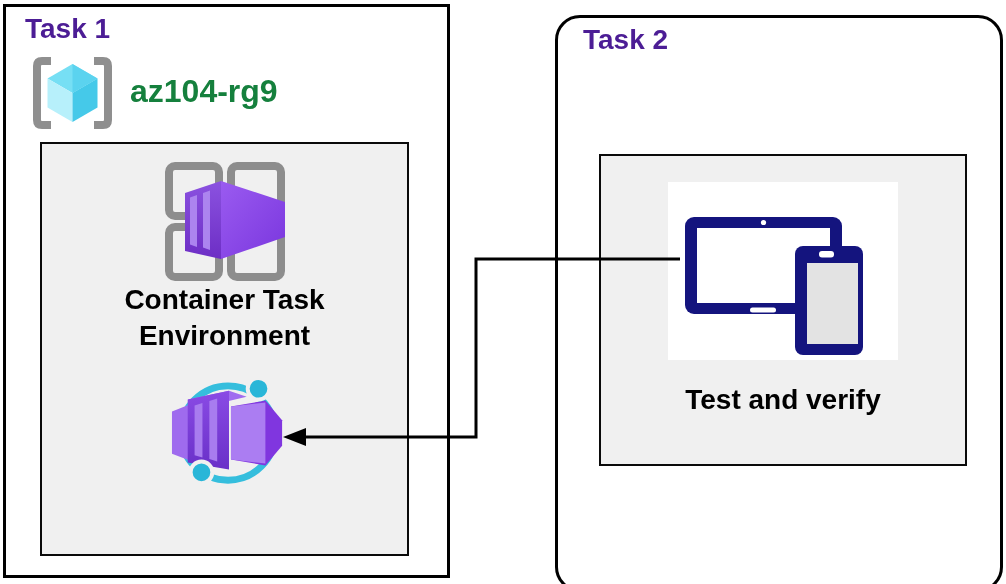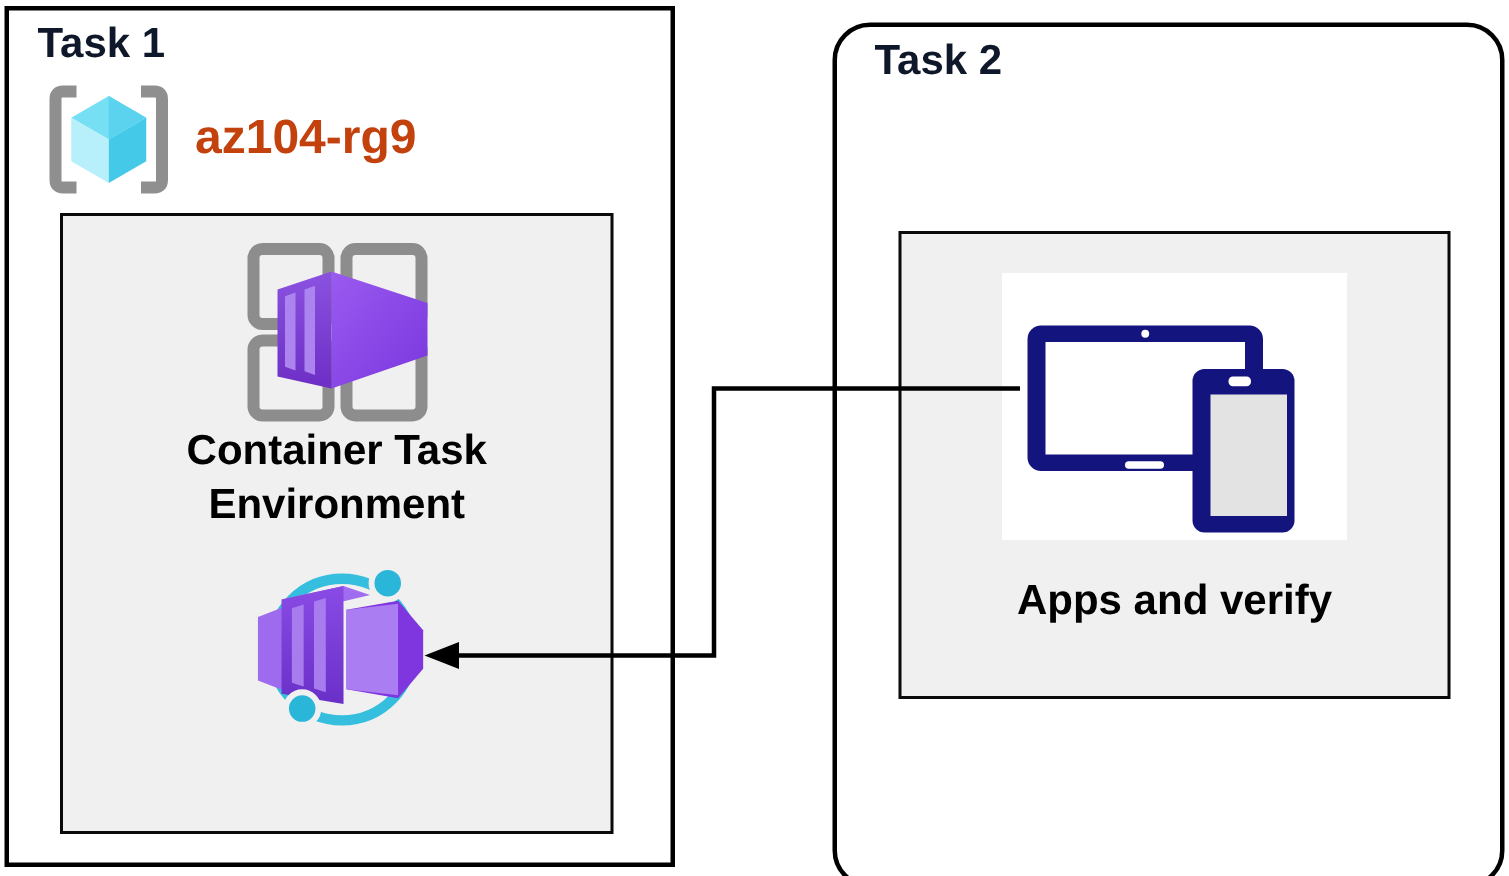--- a/index.html
+++ b/index.html
@@ -7,29 +7,29 @@
     position:relative;width:1006px;height:584px;background:#ffffff;
     font-family:"Liberation Sans", sans-serif;overflow:hidden;
   }
   .task-box{
     position:absolute;background:#ffffff;border:3px solid #000;
     box-sizing:border-box;
   }
   #task1-box{left:3px;top:4px;width:447px;height:574px;}
   #task2-box{left:555px;top:15px;width:448px;height:577px;border-radius:25px;}
   .task-title{
-    position:absolute;font-size:28px;font-weight:bold;color:#0f172a;
+    position:absolute;font-size:28px;font-weight:bold;color:#4c1d95;
     white-space:nowrap;
   }
   #task1-title{left:19px;top:6px;}
   #task2-title{left:25px;top:6px;}
   .rg-icon{position:absolute;left:24px;top:48px;width:85px;height:76px;}
   .rg-label{
     position:absolute;left:124px;top:66px;font-size:32px;font-weight:bold;
-    color:#c2410c;white-space:nowrap;
+    color:#15803d;white-space:nowrap;
   }
   .gray-box{
     position:absolute;background:#F0F0F0;border:2px solid #0A0A0A;
     box-sizing:border-box;
   }
   #gray-box1{left:34px;top:135px;width:369px;height:414px;}
   #gray-box2{left:41px;top:136px;width:368px;height:312px;}
   .item-label{
     position:absolute;font-size:28px;font-weight:bold;color:#000;
     text-align:center;line-height:36px;
@@ -121,21 +121,21 @@
         <svg id="devices-icon" viewBox="0 0 230 178">
           <rect x="17" y="35" width="157" height="97" rx="9" fill="#14147E"></rect>
           <rect x="29" y="46" width="133" height="75" fill="#ffffff"></rect>
           <circle cx="95.5" cy="40.5" r="2.6" fill="#ffffff"></circle>
           <rect x="82" y="125.5" width="26" height="5" rx="2.5" fill="#ffffff"></rect>
           <rect x="127" y="64" width="68" height="109" rx="8" fill="#14147E"></rect>
           <rect x="139" y="81" width="51" height="81" fill="#E3E3E3"></rect>
           <rect x="151" y="69" width="15" height="6.5" rx="3" fill="#ffffff"></rect>
         </svg>
       </div>
-      <div class="item-label" id="tv-label">Apps and verify</div>
+      <div class="item-label" id="tv-label">Test and verify</div>
     </div>
   </div>
 
   <svg id="connector-overlay" viewBox="0 0 1006 584">
     <path d="M 680 259 L 476 259 L 476 437 L 304 437" fill="none" stroke="#000000" stroke-width="3"></path>
     <polygon points="283,437 306,428 306,446" fill="#000000"></polygon>
   </svg>
 
 </div>
 

